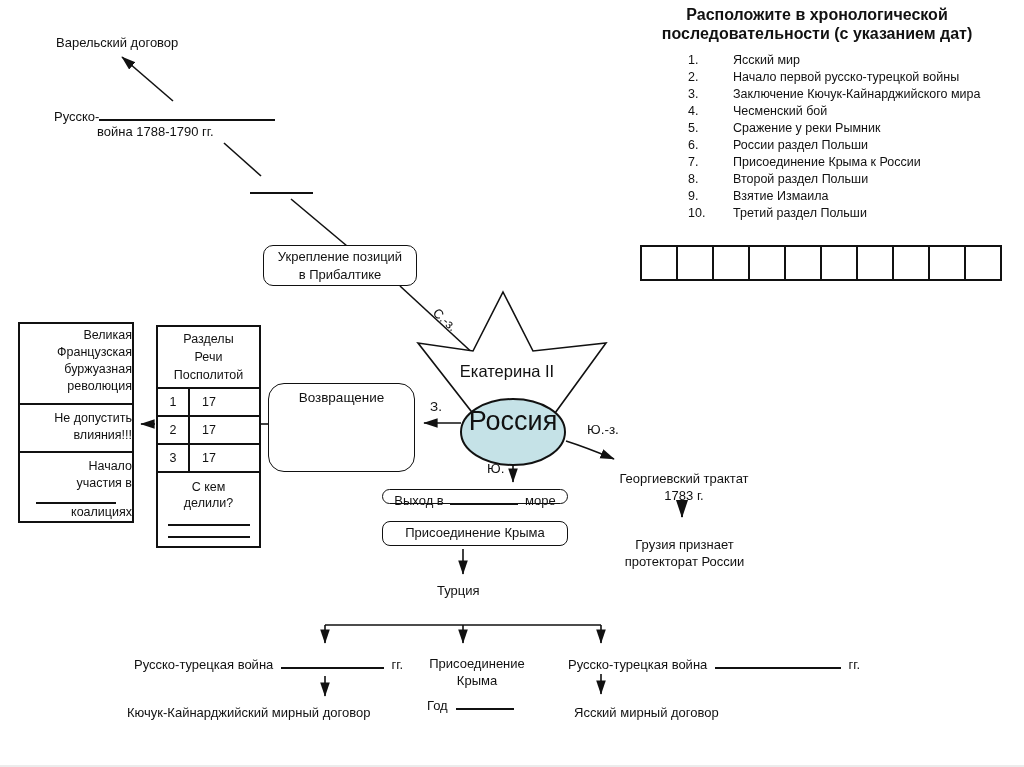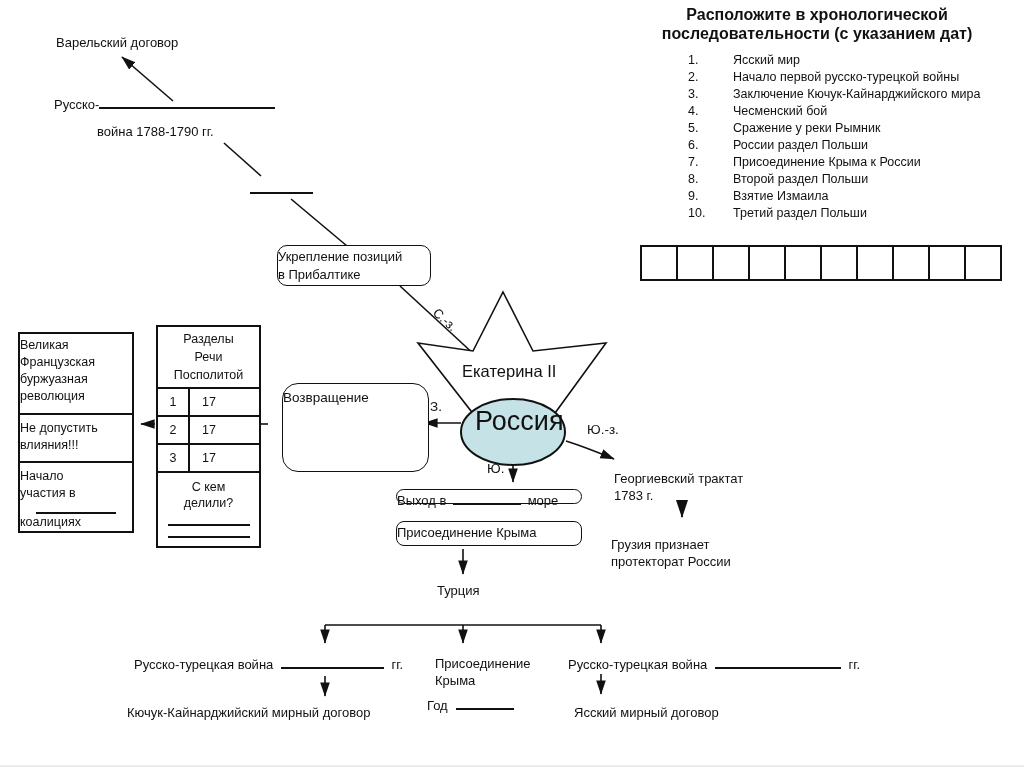--- a/index.html
+++ b/index.html
@@ -2,36 +2,36 @@
 <html><head>
 <meta charset="utf-8">
 <style>
   html,body{margin:0;padding:0;background:#ffffff;}
   .slide{
     position:relative;width:1024px;height:767px;background:#ffffff;overflow:hidden;
     font-family:"Liberation Sans","DejaVu Sans",sans-serif;color:#111;
   }
   svg.lines{position:absolute;left:0;top:0;width:1024px;height:767px;}
   .t{position:absolute;font-size:13px;line-height:15px;white-space:nowrap;color:#111;}
-  .tc{text-align:left;margin-left:14px;}
+  .tc{text-align:center;}
   .blank{display:inline-block;border-bottom:2px solid #111;height:0.85em;}
   .box{position:absolute;border:2px solid #111;box-sizing:border-box;background:#fff;}
   .rbox{position:absolute;border:1.5px solid #111;border-radius:14px;box-sizing:border-box;background:#fff;}
   
   .title{position:absolute;left:618px;top:5px;width:398px;text-align:center;
          font-weight:bold;font-size:16px;line-height:19px;}
   .chrono{position:absolute;left:688px;top:52px;font-size:12.5px;line-height:17px;}
   .chrono .row{display:flex;}
   .chrono .num{width:45px;flex:0 0 45px;}
   
   .cells{position:absolute;left:640px;top:245px;width:362px;height:36px;display:flex;}
   .cells .cell{flex:1;border:2px solid #111;margin-left:-2px;background:#fff;box-sizing:border-box;}
   .cells .cell:first-child{margin-left:0;}
   
-  .goalbox{left:18px;top:332px;width:116px;height:201px;font-size:12.5px;line-height:17px;text-align:left;}
+  .goalbox{left:18px;top:322px;width:116px;height:201px;font-size:12.5px;line-height:17px;text-align:right;}
   .goalbox .sec1{height:76px;padding-top:3px;}
   .goalbox .sec2{height:41px;border-top:2px solid #111;padding-top:5px;}
   .goalbox .sec3{border-top:2px solid #111;padding-top:5px;}
   .goalbox .gap{height:10px;}
   
   .parts{left:156px;top:325px;width:105px;height:223px;font-size:12.5px;line-height:18px;text-align:center;}
   .parts .hdr{height:57px;border-bottom:2px solid #111;padding-top:3px;}
   .parts .prow{display:flex;height:28px;border-bottom:2px solid #111;box-sizing:border-box;align-items:center;}
   .parts .pnum{width:30px;flex:0 0 30px;border-right:2px solid #111;align-self:stretch;
                display:flex;align-items:center;justify-content:center;}
@@ -70,21 +70,21 @@
       <line x1="463" y1="625" x2="463" y2="643" marker-end="url(#arr)"></line>
       <line x1="601" y1="625" x2="601" y2="643" marker-end="url(#arr)"></line>
       <line x1="325" y1="676" x2="325" y2="696" marker-end="url(#arr)"></line>
       <line x1="601" y1="674" x2="601" y2="694" marker-end="url(#arr)"></line>
       <line x1="155" y1="424" x2="141" y2="424" marker-end="url(#arr)"></line>
       <line x1="260" y1="424" x2="268" y2="424"></line>
     </g>
   </svg>
 
   <div class="t" style="left:56px;top:35px">Варельский договор</div>
-  <div class="t" style="left:54px;top:96px">
+  <div class="t" style="left:54px;top:108px">
     <span>Русско-</span><span class="blank" style="width:176px"></span>
   </div>
   <div class="t" style="left:97px;top:124px">война 1788-1790 гг.</div>
 
   <div class="rbox tc" style="left:263px;top:245px;width:154px;height:41px;border-radius:10px;font-size:13px;line-height:18px;padding-top:2px">
     <div>Укрепление позиций</div>
     <div>в Прибалтике</div>
   </div>
 
   <div class="title">

